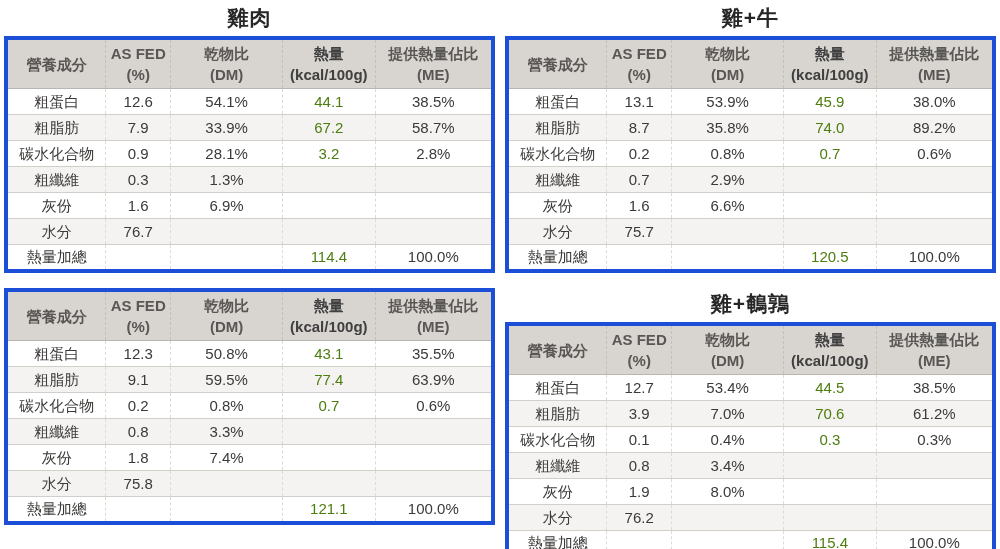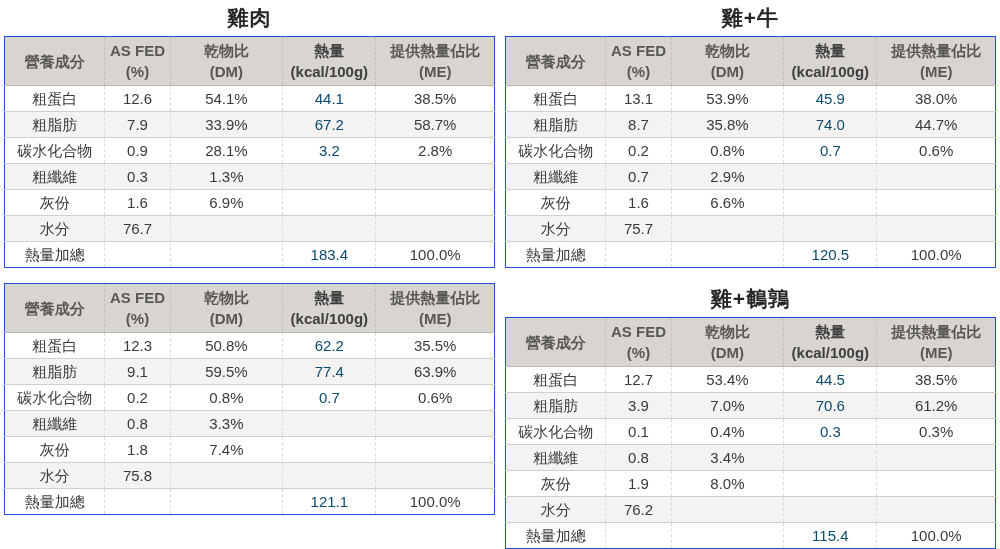--- a/index.html
+++ b/index.html
@@ -23,21 +23,21 @@
     font-weight: 700;
     color: #262626;
     line-height: 28px;
     margin: 2px 0 4px 0;
     letter-spacing: 1px;
   }
   table {
     width: 100%;
     border-collapse: collapse;
     table-layout: fixed;
-    border: 1px solid #1d4ed8;
+    border: 4px solid #1d4ed8;
   }
   col.col-label { width: 20.5%; }
   col.col-asfed { width: 13.3%; }
   col.col-dm    { width: 23.0%; }
   col.col-kcal  { width: 19.0%; }
   col.col-me    { width: 24.2%; }
   thead th {
     background: #d8d4cf;
     color: #595755;
     font-weight: 700;
@@ -59,21 +59,21 @@
     height: 26px;
     padding: 1px 4px;
     line-height: 22px;
     border-top: 1px solid #d2cfcb;
     border-left: 1px dashed #dedbd7;
     background: #ffffff;
   }
   tbody td:first-child { border-left: none; }
   tbody tr:first-child td { border-top: none; }
   tbody tr:nth-child(even) td { background: #f4f3f1; }
-  tbody td.muted { color: #0c4a6e; }
+  tbody td.muted { color: #4d7c0f; }
 </style>
 </head>
 <body>
 
 <div class="page">
   <div class="grid" id="grid">
   <section class="table-card">
     <h2 class="table-title">雞肉</h2>
     <table>
       <colgroup>
@@ -146,21 +146,21 @@
               <td class="col-label">水分</td>
               <td class="col-asfed">76.7</td>
               <td class="col-dm"></td>
               <td class="col-kcal muted"></td>
               <td class="col-me"></td>
             </tr>
             <tr>
               <td class="col-label">熱量加總</td>
               <td class="col-asfed"></td>
               <td class="col-dm"></td>
-              <td class="col-kcal muted">183.4</td>
+              <td class="col-kcal muted">114.4</td>
               <td class="col-me">100.0%</td>
             </tr>
           </tbody>
     </table>
   </section>
 
   <section class="table-card">
     <h2 class="table-title">雞+牛</h2>
     <table>
       <colgroup>
@@ -199,21 +199,21 @@
               <td class="col-asfed">13.1</td>
               <td class="col-dm">53.9%</td>
               <td class="col-kcal muted">45.9</td>
               <td class="col-me">38.0%</td>
             </tr>
             <tr>
               <td class="col-label">粗脂肪</td>
               <td class="col-asfed">8.7</td>
               <td class="col-dm">35.8%</td>
               <td class="col-kcal muted">74.0</td>
-              <td class="col-me">44.7%</td>
+              <td class="col-me">89.2%</td>
             </tr>
             <tr>
               <td class="col-label">碳水化合物</td>
               <td class="col-asfed">0.2</td>
               <td class="col-dm">0.8%</td>
               <td class="col-kcal muted">0.7</td>
               <td class="col-me">0.6%</td>
             </tr>
             <tr>
               <td class="col-label">粗纖維</td>
@@ -277,21 +277,21 @@
                 <div>提供熱量佔比</div>
                 <div>(ME)</div>
               </th>
             </tr>
       </thead>
       <tbody>
             <tr>
               <td class="col-label">粗蛋白</td>
               <td class="col-asfed">12.3</td>
               <td class="col-dm">50.8%</td>
-              <td class="col-kcal muted">62.2</td>
+              <td class="col-kcal muted">43.1</td>
               <td class="col-me">35.5%</td>
             </tr>
             <tr>
               <td class="col-label">粗脂肪</td>
               <td class="col-asfed">9.1</td>
               <td class="col-dm">59.5%</td>
               <td class="col-kcal muted">77.4</td>
               <td class="col-me">63.9%</td>
             </tr>
             <tr>

